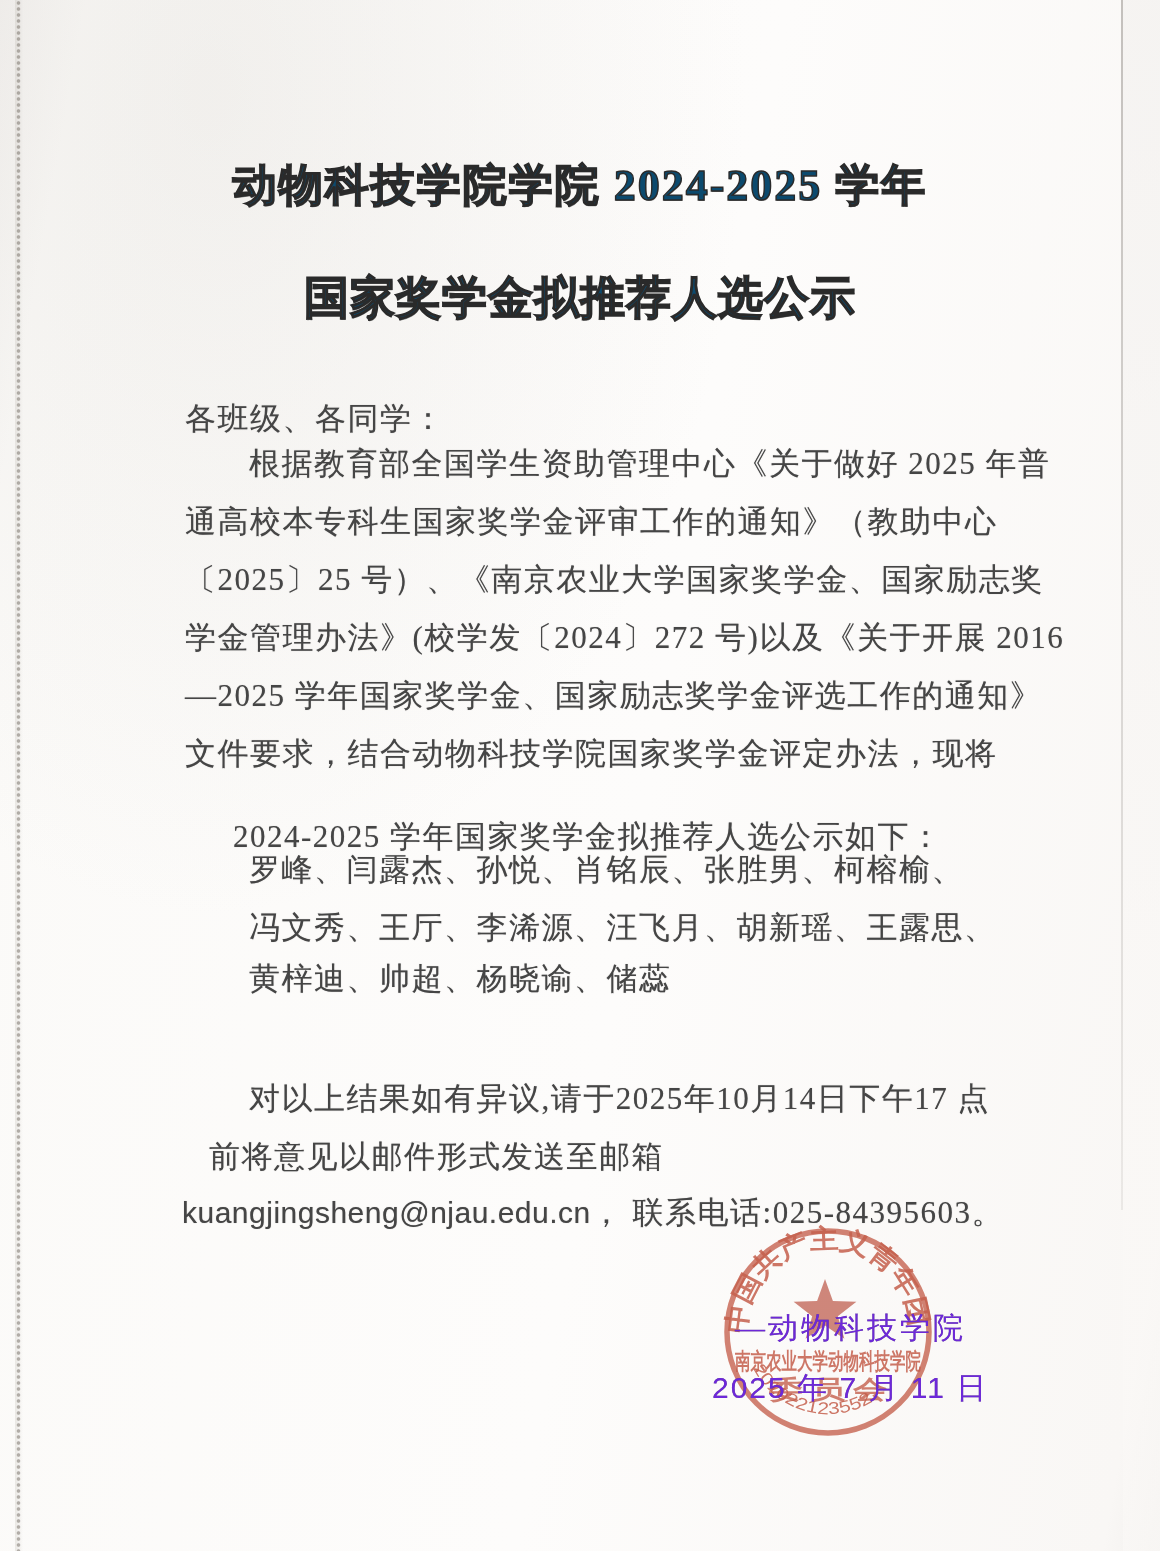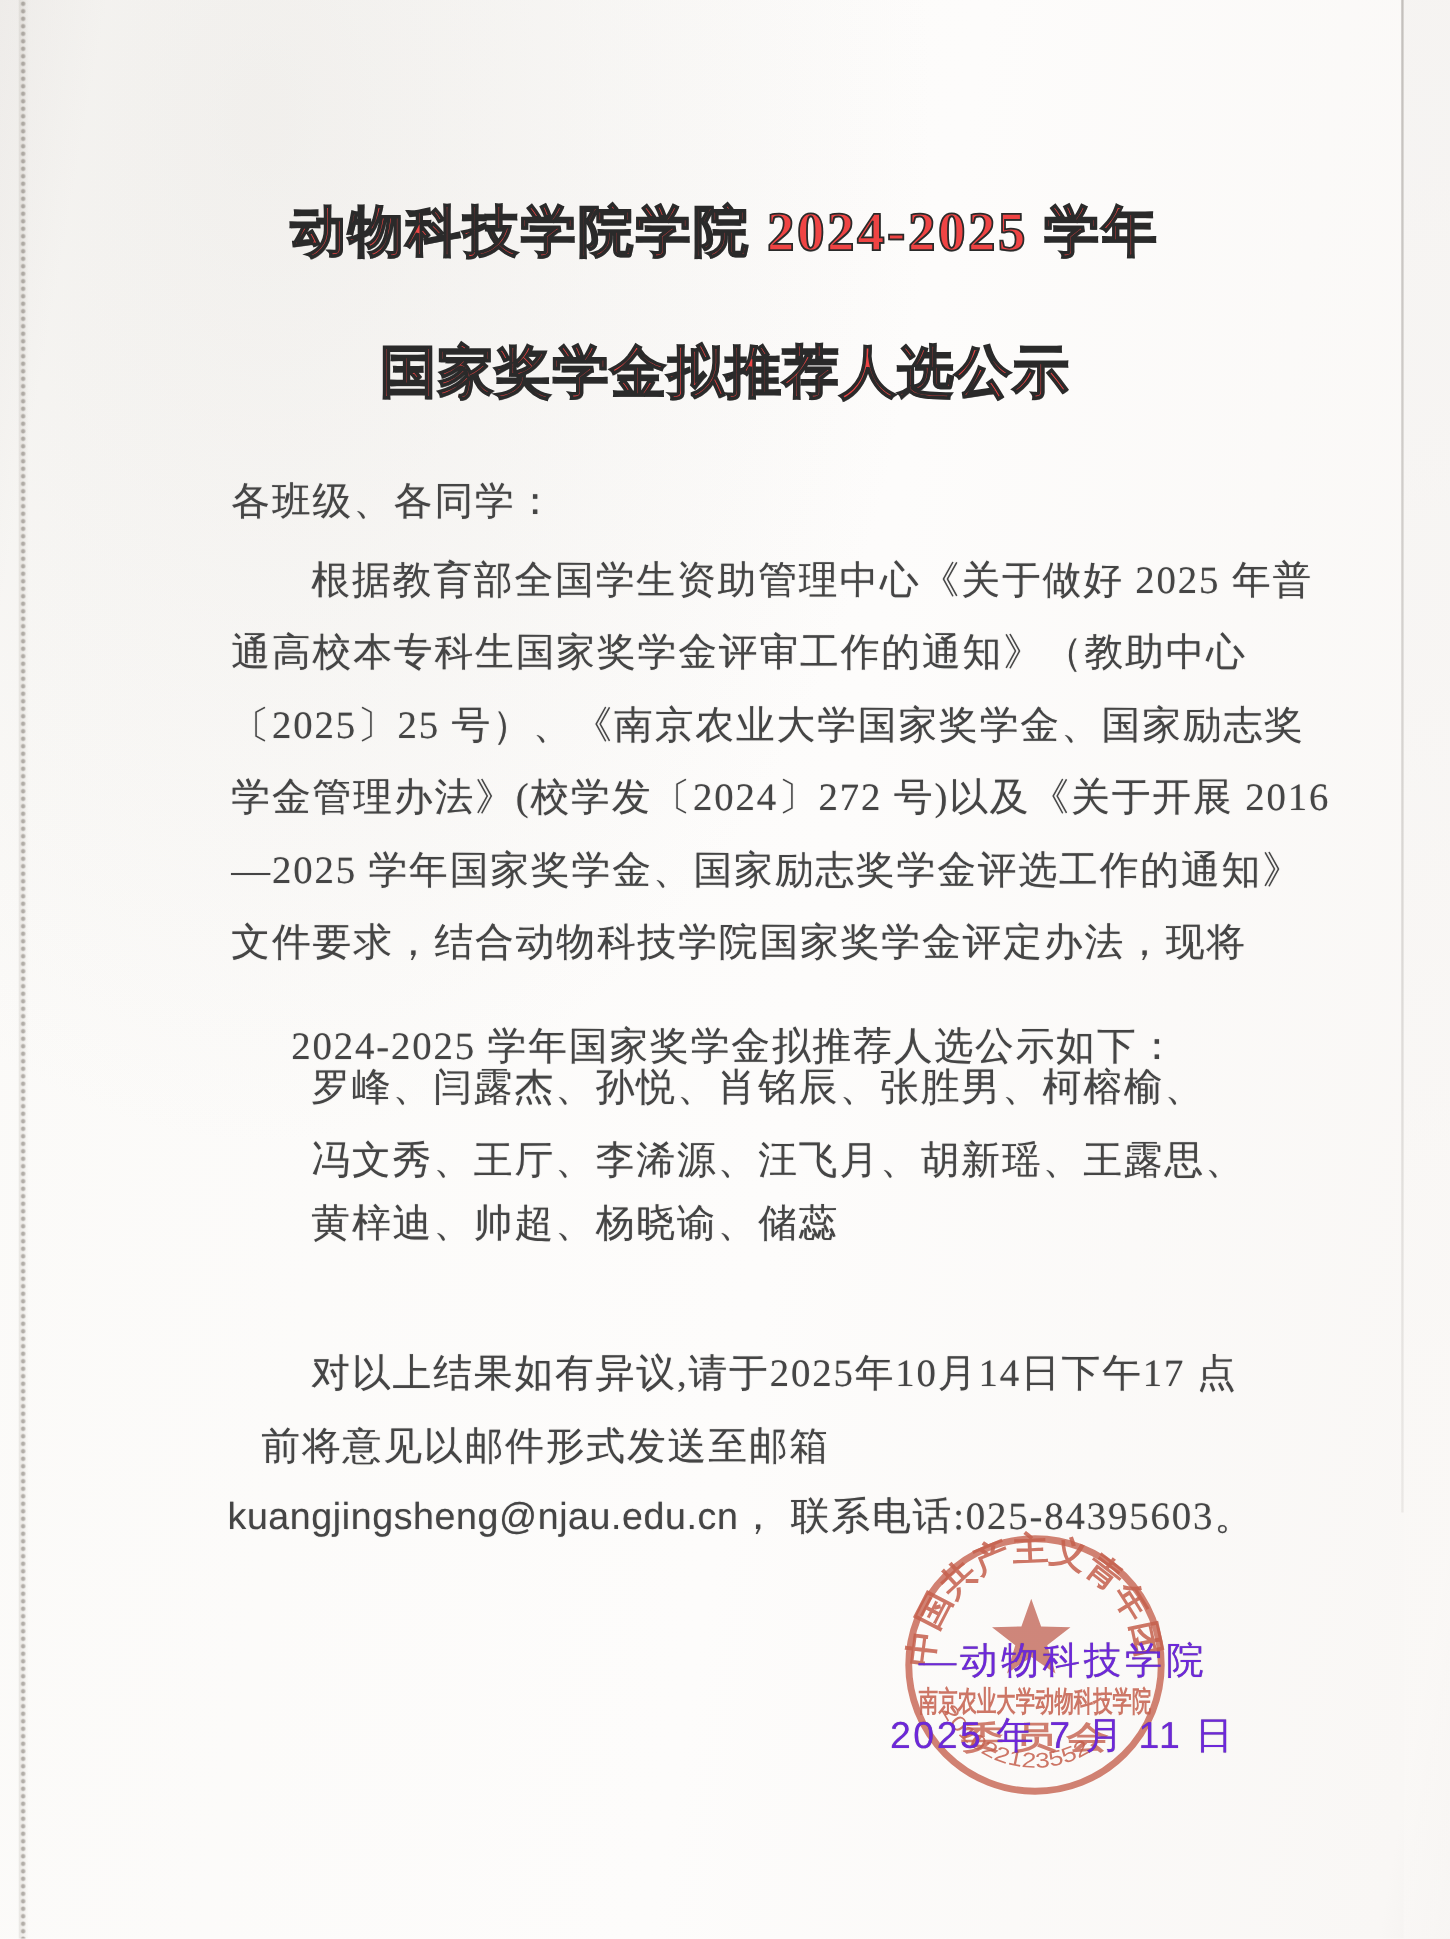--- a/index.html
+++ b/index.html
@@ -24,21 +24,21 @@
     position:absolute;left:1121px;top:0;width:2px;height:78%;
     background:linear-gradient(to bottom, rgba(150,145,140,0.55), rgba(150,145,140,0.15));
   }
   .page-right-shade{
     position:absolute;left:1123px;top:0;width:37px;height:100%;
     background:linear-gradient(to bottom,#f3f1ef,#faf8f6 70%);
     opacity:0.7;
   }
   .title{
     position:absolute;width:1160px;text-align:center;
-    font-weight:700;color:#ef4444;white-space:nowrap;
+    font-weight:700;color:#0c4a6e;white-space:nowrap;
     -webkit-text-stroke:1.4px #2a2a2a;
     text-shadow:0.5px 0.5px 0.5px rgba(40,40,40,0.6);
   }
   .title1{top:156px;font-size:44px;letter-spacing:2px;}
   .title2{top:268px;font-size:45px;letter-spacing:1px;}
   .bline{
     position:absolute;white-space:nowrap;
     font-size:31px;letter-spacing:1.5px;color:#454545;
     text-shadow:0 0 0.8px rgba(80,80,80,0.5);
   }
@@ -57,21 +57,21 @@
 
 <div class="page">
 
   <div class="torn-edge"></div>
   <div class="page-right-line"></div>
   <div class="page-right-shade"></div>
 
   <div class="title title1">动物科技学院学院 2024-2025 学年</div>
   <div class="title title2">国家奖学金拟推荐人选公示</div>
 
-  <div class="bline" style="top:380px;left:185px;">各班级、各同学：</div>
+  <div class="bline" style="top:398px;left:185px;">各班级、各同学：</div>
 
   <div class="bline" style="top:443px;left:249px;">根据教育部全国学生资助管理中心《关于做好 2025 年普</div>
   <div class="bline" style="top:501px;left:185px;">通高校本专科生国家奖学金评审工作的通知》（教助中心</div>
   <div class="bline" style="top:559px;left:185px;">〔2025〕25 号）、《南京农业大学国家奖学金、国家励志奖</div>
   <div class="bline" style="top:617px;left:185px;">学金管理办法》(校学发〔2024〕272 号)以及《关于开展 2016</div>
   <div class="bline" style="top:675px;left:185px;">—2025 学年国家奖学金、国家励志奖学金评选工作的通知》</div>
   <div class="bline" style="top:733px;left:185px;">文件要求，结合动物科技学院国家奖学金评定办法，现将</div>
   <div class="bline" style="top:816px;left:185px;margin-left:48px;">2024-2025 学年国家奖学金拟推荐人选公示如下：</div>
 
   <div class="bline" style="top:849px;left:249px;">罗峰、闫露杰、孙悦、肖铭辰、张胜男、柯榕榆、</div>

